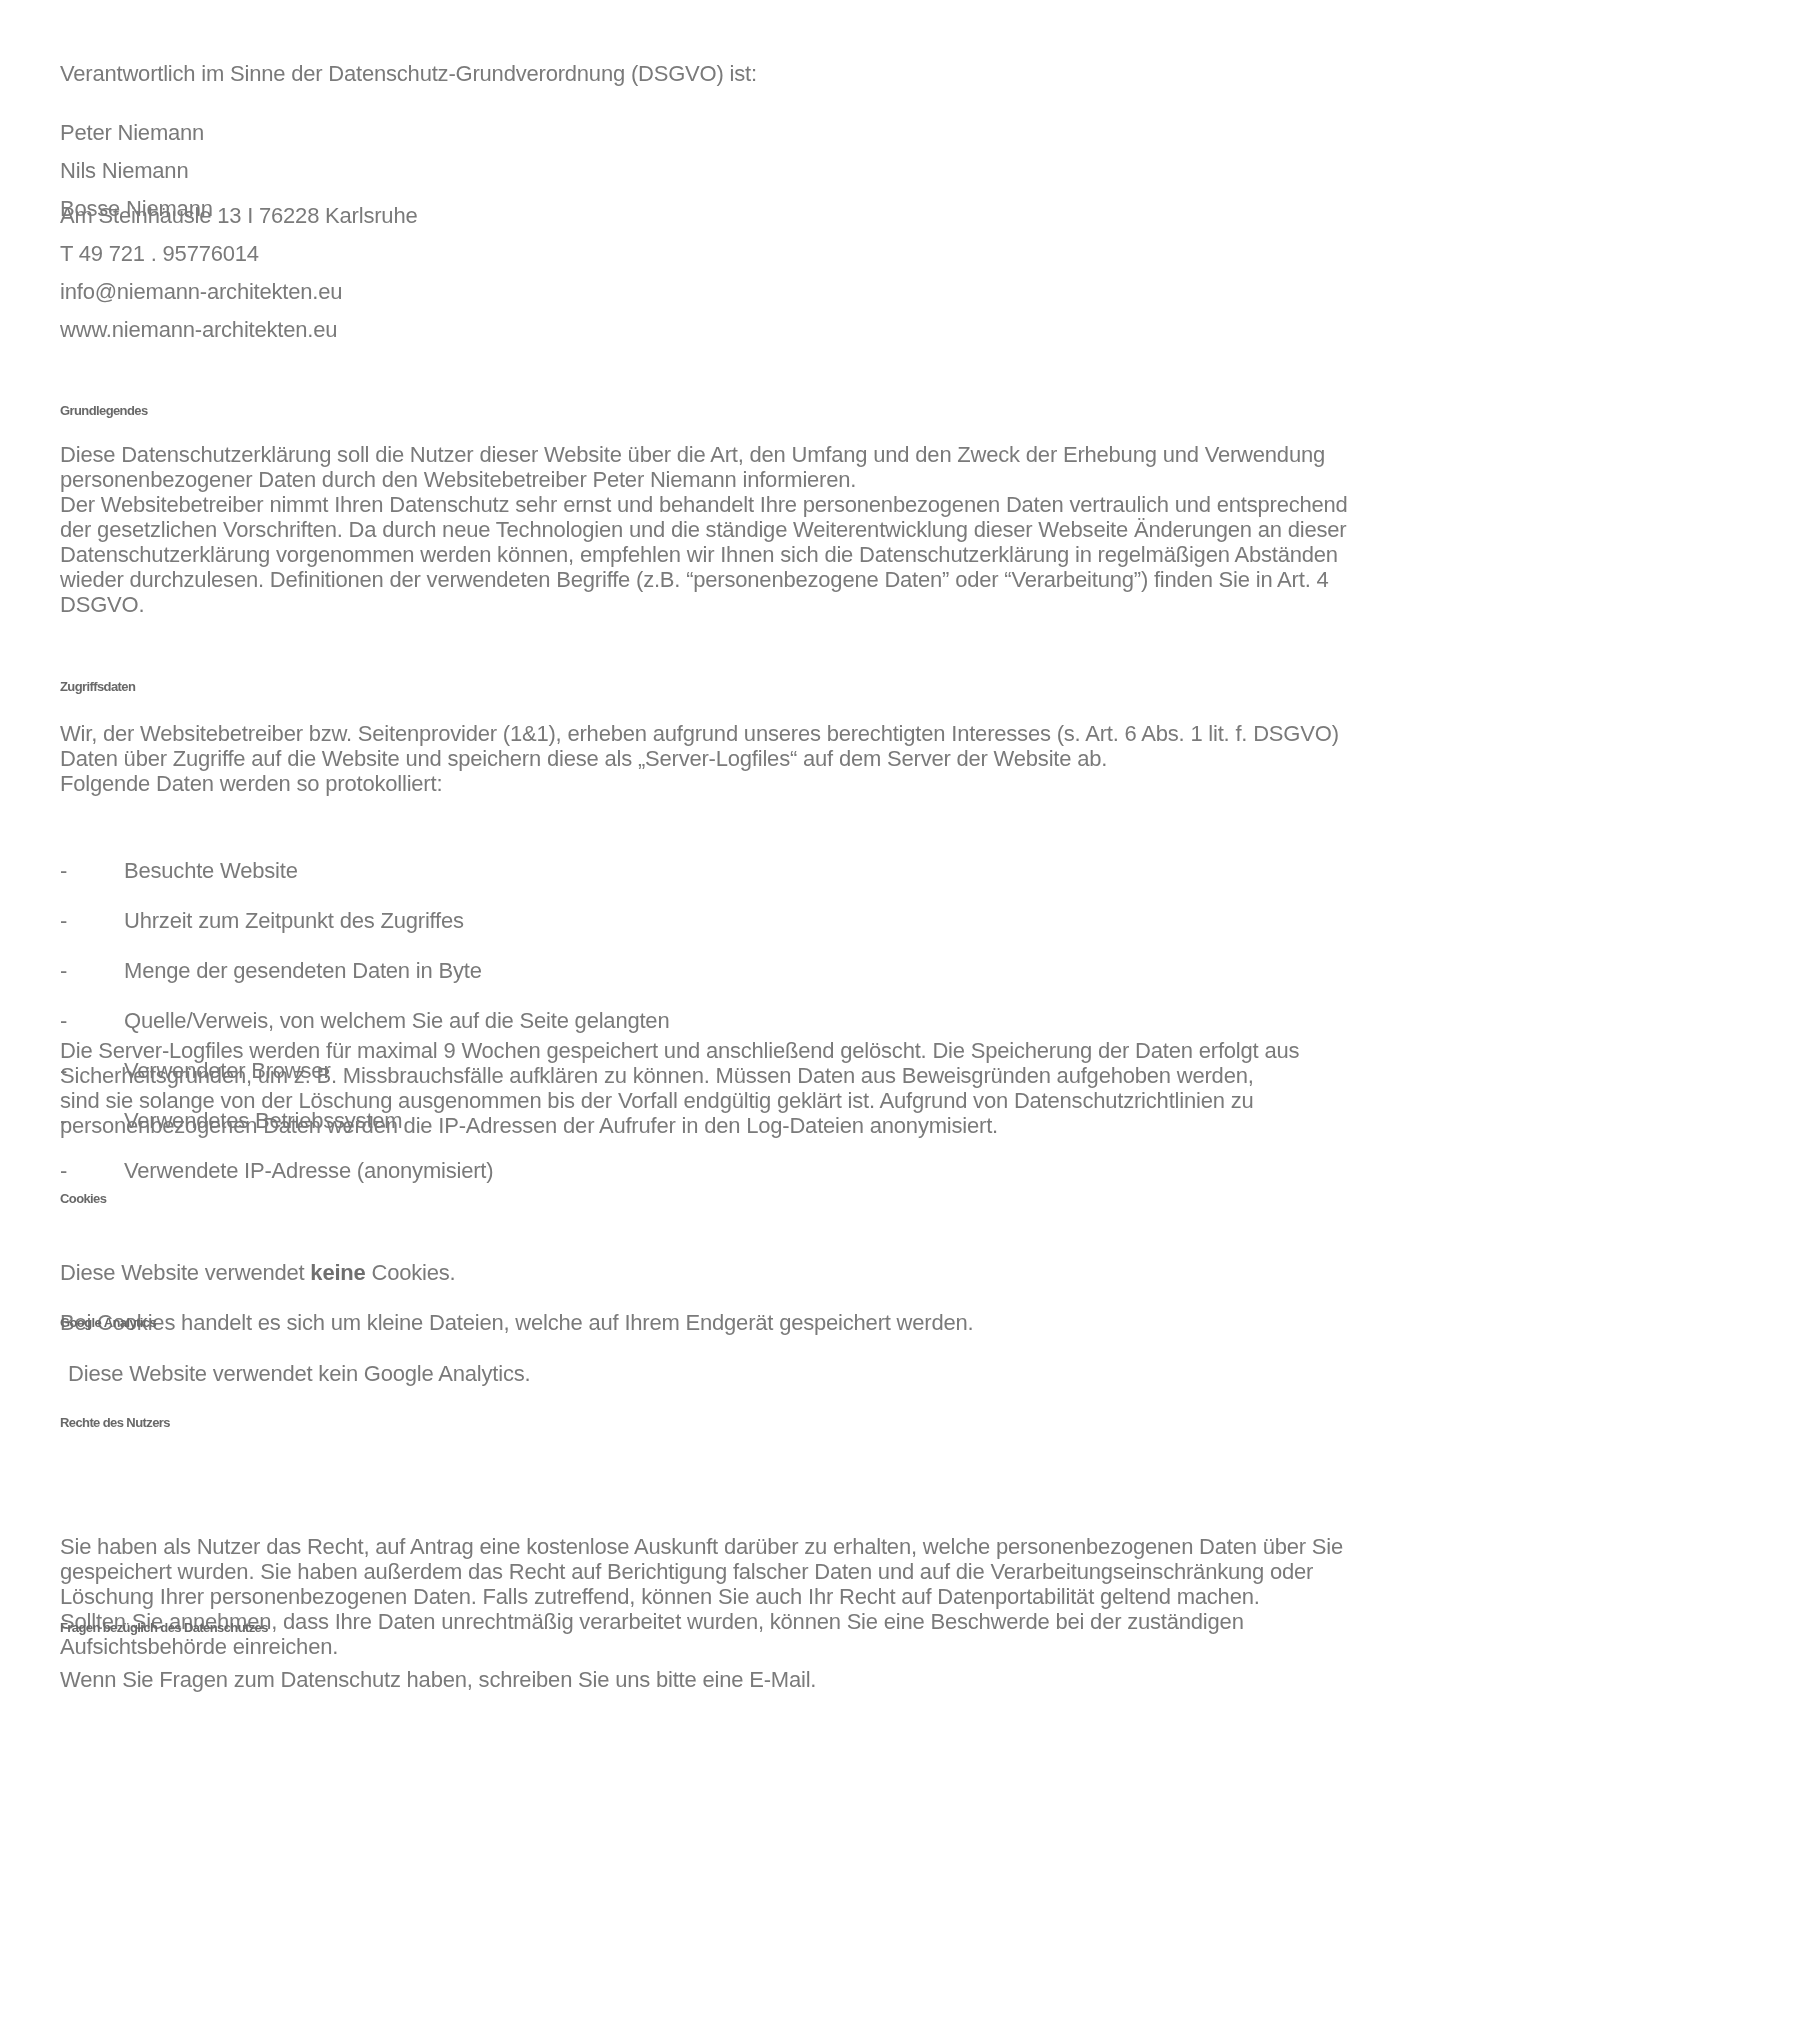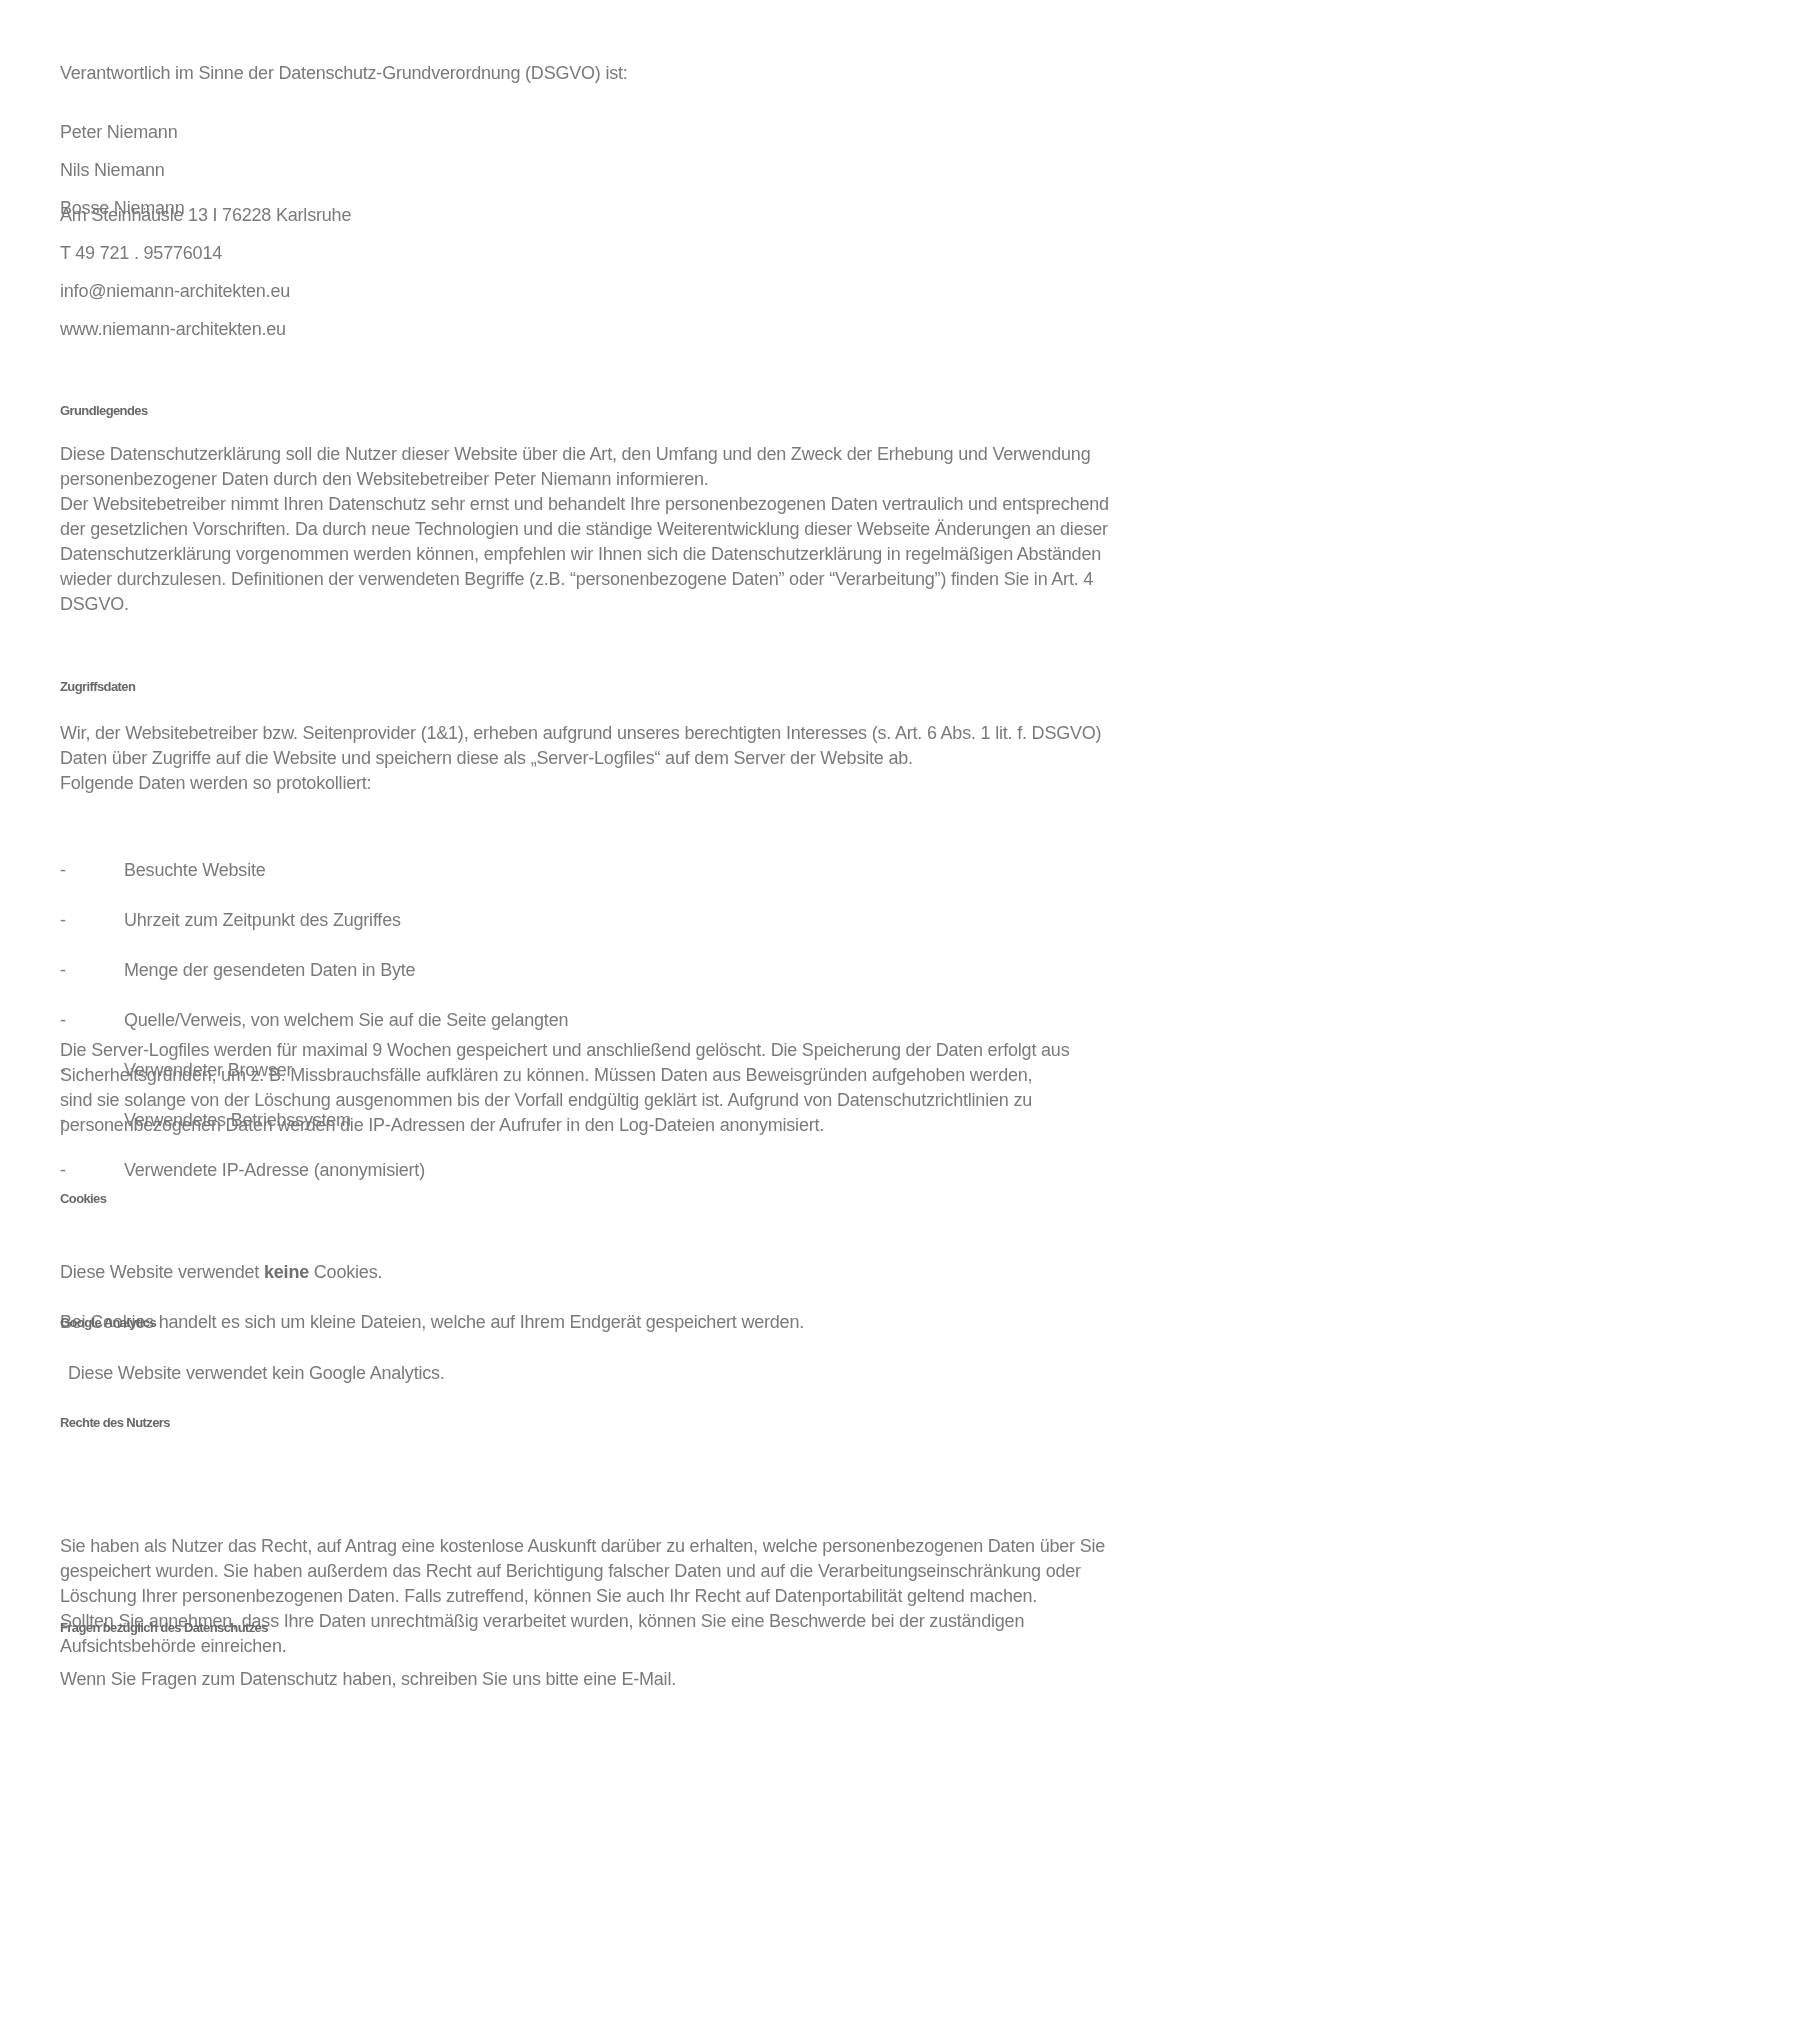--- a/index.html
+++ b/index.html
@@ -14,21 +14,21 @@
     background: #ffffff;
     overflow: hidden;
     font-family: "Liberation Sans", sans-serif;
   }
   .block {
     position: absolute;
     left: 60px;
     white-space: pre-line;
   }
   .body-text {
-    font-size: 18px;
+    font-size: 22px;
     line-height: 25px;
     font-weight: 400;
     color: #7a7a7a;
     letter-spacing: -0.2px;
   }
   .tight {
     line-height: 19px;
   }
   .heading {
     font-size: 13px;

